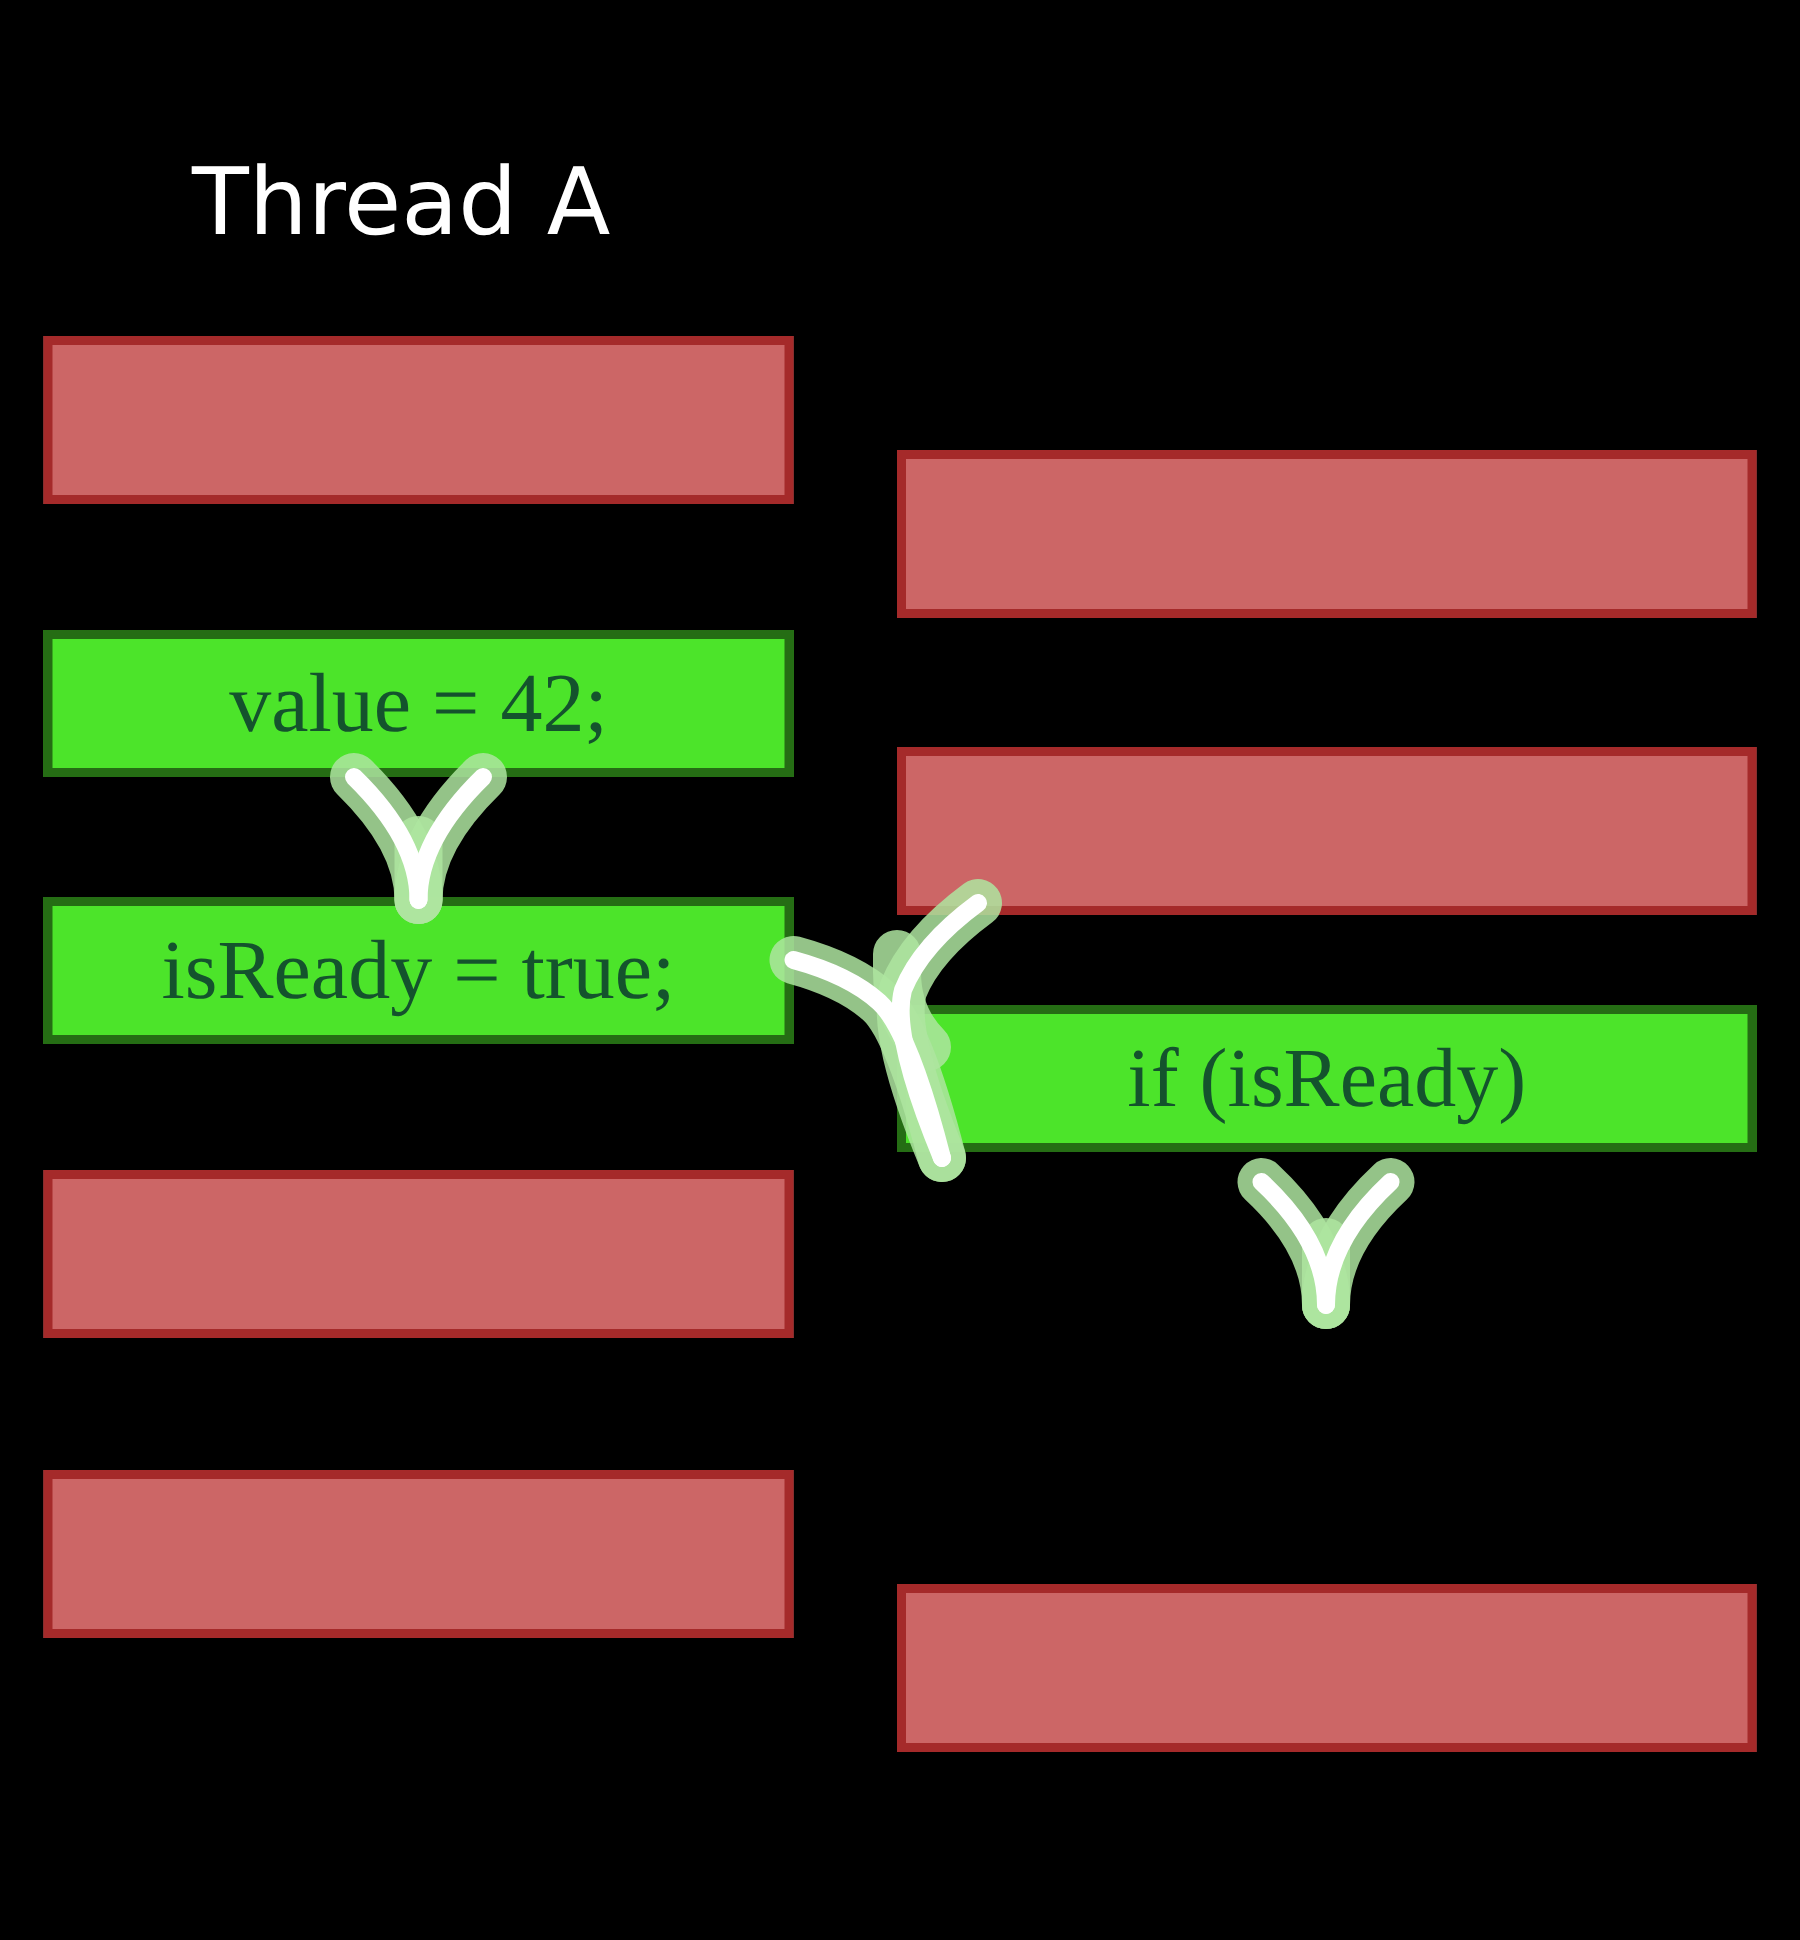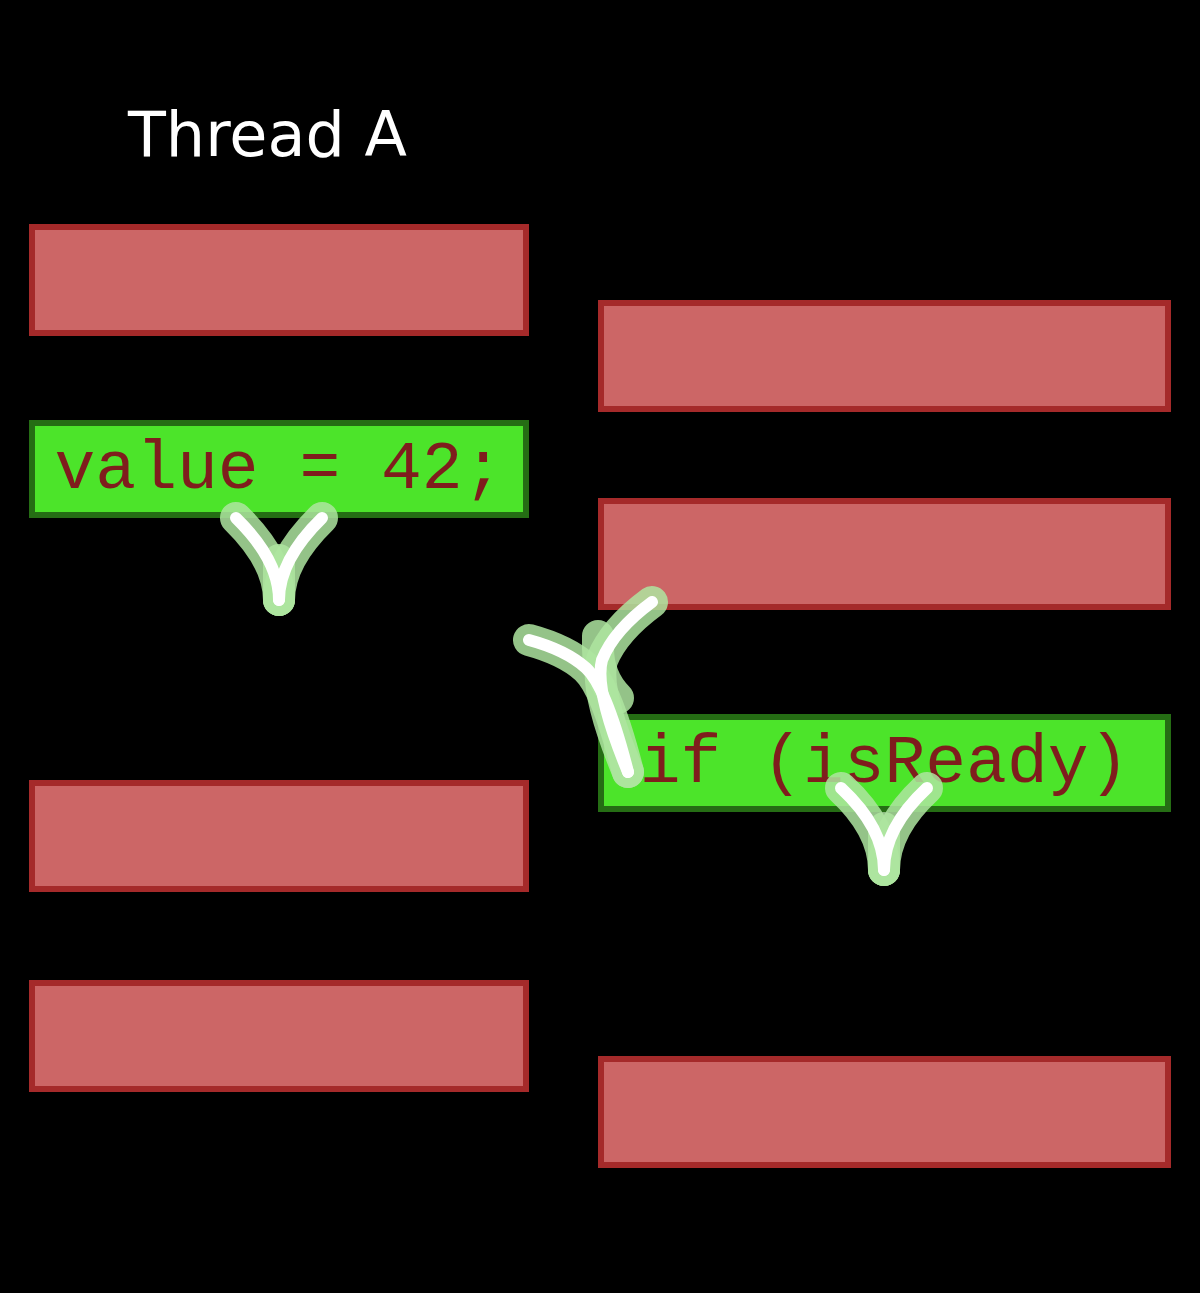--- a/index.html
+++ b/index.html
@@ -35,23 +35,23 @@
   }
   .green {
     background: #4CE42A;
     border-color: #256D14;
     height: 98px;
     display: flex;
     align-items: center;
     justify-content: center;
   }
   .code {
-    font-family: Liberation Mono, monospace;
-    font-size: 68px;
-    color: #7f1d1d;
+    font-family: Liberation Serif, serif;
+    font-size: 56px;
+    color: #14532d;
     white-space: pre;
   }
   svg.connectors {
     position: absolute;
     left: 0; top: 0;
     width: 1200px;
     height: 1293px;
     pointer-events: none;
   }
   .conn {
@@ -74,28 +74,31 @@
 <div class="stage">
 
   <div class="title" style="left:128px;">Thread A</div>
 
   <div class="box red" style="left:29px;  top:224px; width:500px;"></div>
 
   <div class="box green" style="left:29px;  top:420px; width:500px;">
     <span class="code">value = 42;</span>
   </div>
 
+  <div class="box green" style="left:29px;  top:598px; width:500px;">
+    <span class="code">isReady = true;</span>
+  </div>
 
   <div class="box red" style="left:29px;  top:780px; width:500px;"></div>
   <div class="box red" style="left:29px;  top:980px; width:500px;"></div>
 
   <div class="box red" style="left:598px; top:300px; width:573px;"></div>
   <div class="box red" style="left:598px; top:498px; width:573px;"></div>
 
-  <div class="box green" style="left:598px; top:670px; width:573px;margin-top:44px;">
+  <div class="box green" style="left:598px; top:670px; width:573px;">
     <span class="code">if (isReady)</span>
   </div>
 
 
   <div class="box red" style="left:598px; top:1056px; width:573px;"></div>
 
   <svg class="connectors" viewBox="0 0 1200 1293">
 
     <g>
 

